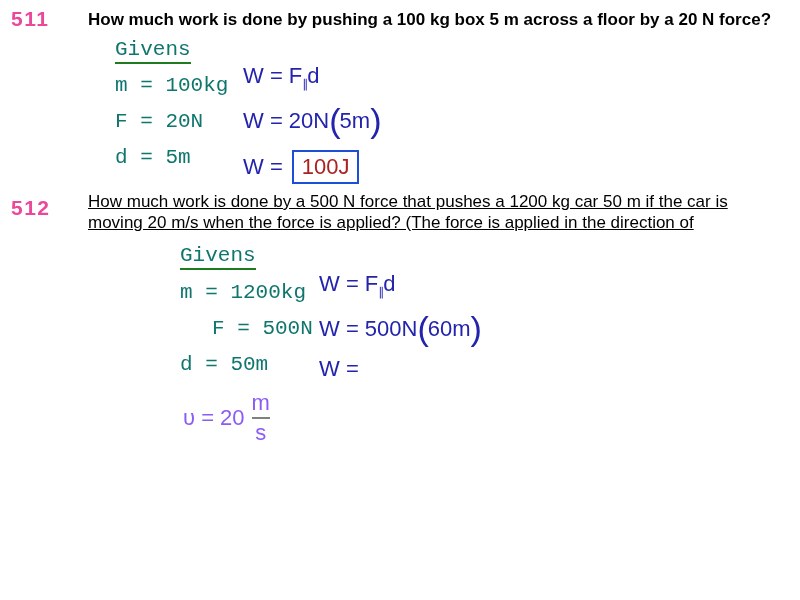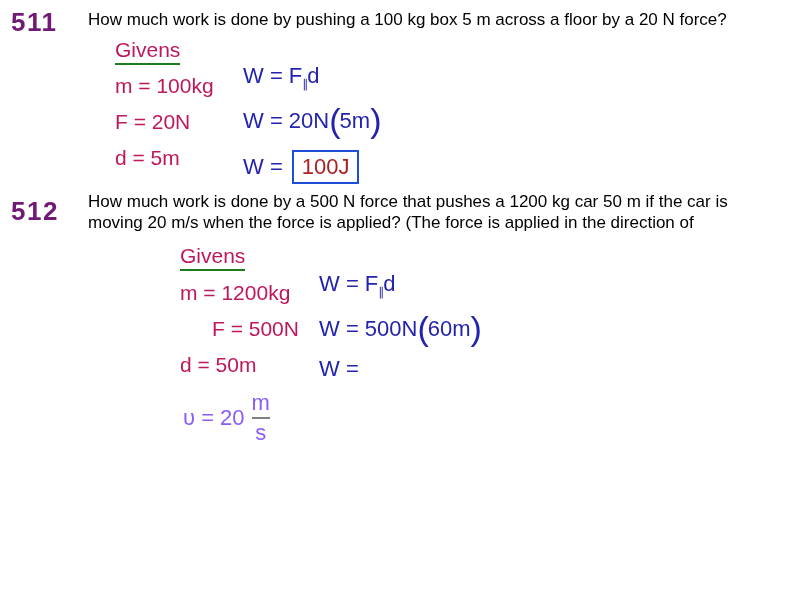--- a/index.html
+++ b/index.html
@@ -8,30 +8,30 @@
     background:#ffffff;
     font-family:"Liberation Sans", sans-serif;
     position:relative;
     overflow:hidden;
     color:#000;
   }
   .abs { position:absolute; white-space:nowrap; }
 
   .prob-num {
     font-weight:bold;
-    font-size:26px;
+    font-size:21px;
     letter-spacing:1.5px;
-    color:#701a75;
+    color:#ec4899;
   }
   .question {
     font-size:17px;
     line-height:21px;
     color:#000;
   }
-  .green { color:#be185d; }
+  .green { color:#0f766e;font-family:Liberation Mono, monospace; }
   .blue  { color:#2323ad; }
 
   .givens-heading {
     font-size:21px;
     display:inline-block;
     border-bottom:2px solid #1e7c1e;
     padding-bottom:1px;
   }
   .given-item { font-size:21px; line-height:1; }
 
@@ -80,32 +80,32 @@
   }
   .frac-bar {
     height:2px;
     background:#808080;
     align-self:stretch;
     margin:3px 0;
   }
 
   
   .p511-num    { left:11px;  top:7px;  }
-  .p511-q      { left:88px;  top:9px;  }
+  .p511-q      { left:88px;  top:9px;font-weight:bold;  }
   .p511-gh     { left:115px; top:38px; }
   .p511-g0     { left:115px; top:75px; }
   .p511-g1     { left:115px; top:111px;}
   .p511-g2     { left:115px; top:147px;}
   .p511-eq0    { left:243px; top:65px; }
   .p511-eq1    { left:243px; top:110px;}
   .p511-ans    { left:243px; top:150px;}
 
   
   .p512-num    { left:11px;  top:196px;}
-  .p512-q      { left:88px;  top:191px;}
+  .p512-q      { left:88px;  top:191px;text-decoration:underline;}
   .p512-gh     { left:180px; top:244px;}
   .p512-g0     { left:180px; top:282px;}
   .p512-g1     { left:192px; top:318px;margin-left:20px;}
   .p512-g2     { left:180px; top:354px;}
   .p512-vel    { left:183px; top:392px;}
   .p512-eq0    { left:319px; top:273px;}
   .p512-eq1    { left:319px; top:318px;}
   .p512-ans    { left:319px; top:358px;}
 </style>
 </head>

